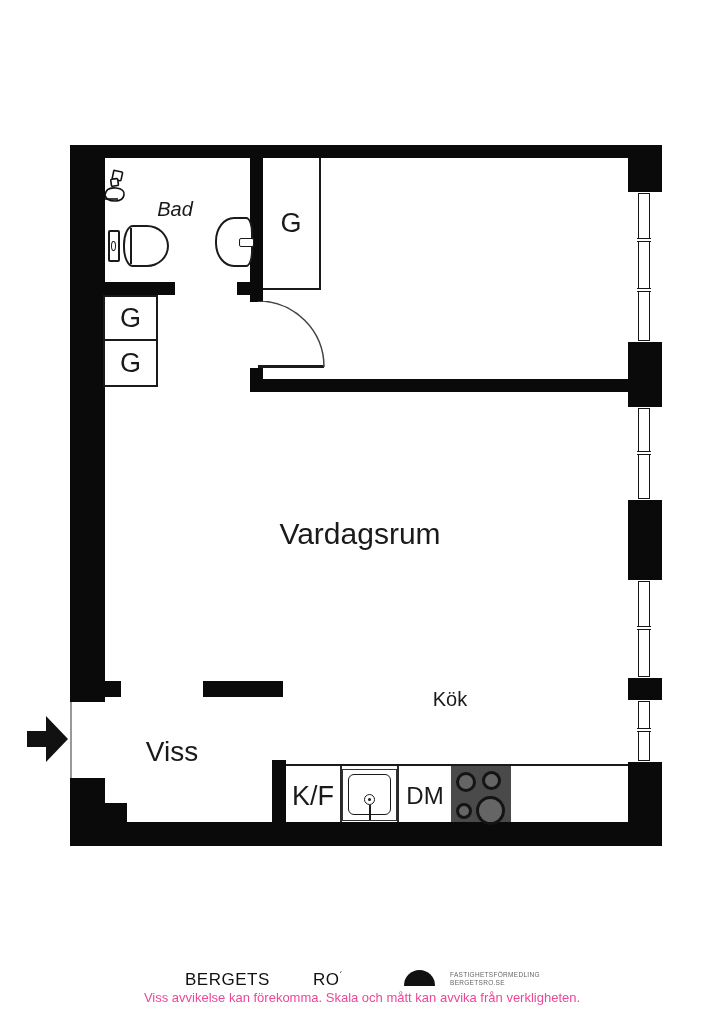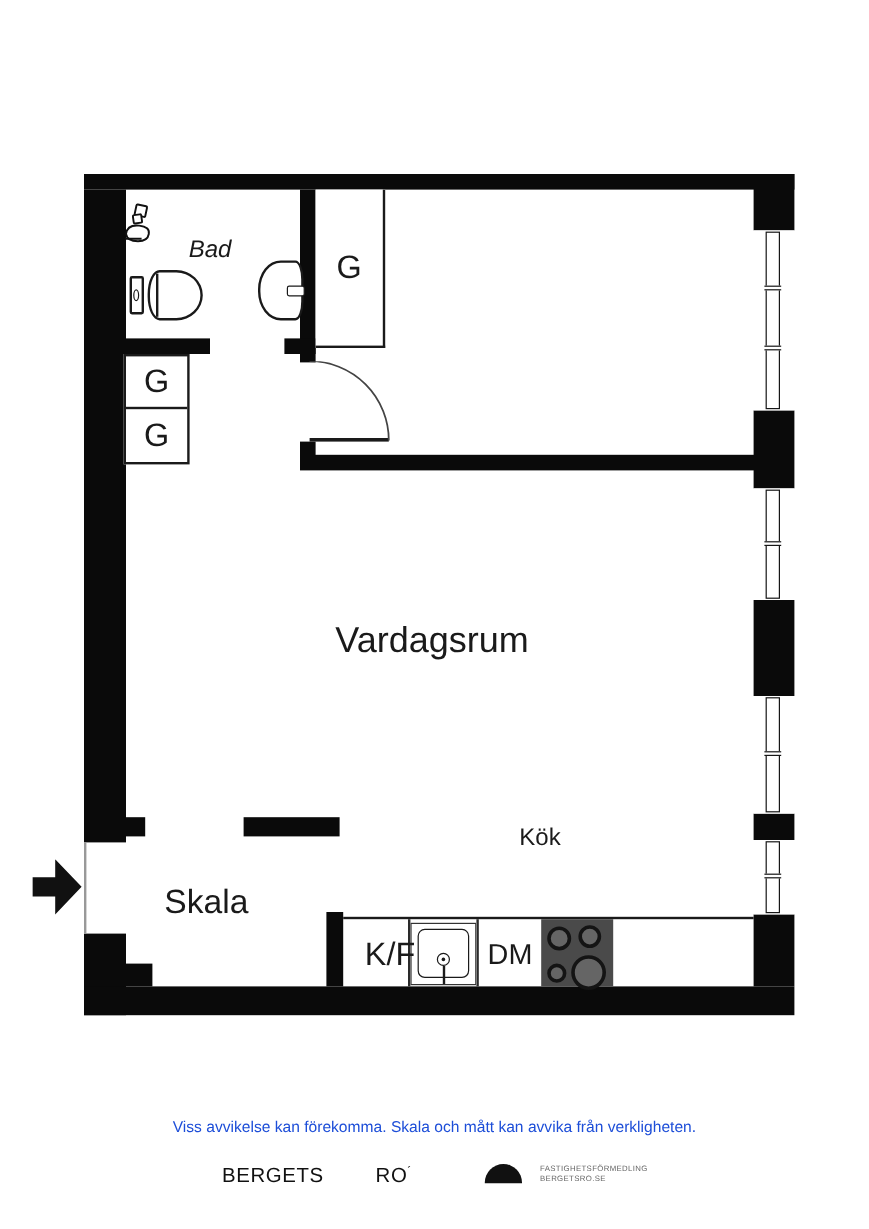--- a/index.html
+++ b/index.html
@@ -122,25 +122,25 @@
     <div class="burner" style="left:25px;top:30px;width:29px;height:29px;"></div>
   </div>
 
   <svg style="position:absolute;left:27px;top:716px;" width="42" height="47" viewBox="0 0 42 47">
     <polygon points="0,15 19,15 19,0 41,23 19,46 19,31 0,31" fill="#111"></polygon>
   </svg>
 
   <div class="label" style="left:175px;top:209px;font-size:20px;font-style:italic;">Bad</div>
   <div class="label" style="left:360px;top:534px;font-size:30px;text-align:right;">Vardagsrum</div>
   <div class="label" style="left:450px;top:699px;font-size:20px;">Kök</div>
-  <div class="label" style="left:172px;top:752px;font-size:28px;">Skala</div>
-  <div class="label" style="left:313px;top:796px;font-size:27px;margin-left:12px;">K/F</div>
+  <div class="label" style="left:172px;top:752px;font-size:28px;">Viss</div>
+  <div class="label" style="left:313px;top:796px;font-size:27px;">K/F</div>
   <div class="label" style="left:425px;top:796px;font-size:24px;">DM</div>
 
-  <div class="label" style="left:362px;top:925px;font-size:13px;color:#1d4ed8;margin-top:14px;">Viss avvikelse kan förekomma. Skala och mått kan avvika från verkligheten.</div>
+  <div class="label" style="left:362px;top:983px;font-size:13px;color:#ec4899;margin-top:14px;">Viss avvikelse kan förekomma. Skala och mått kan avvika från verkligheten.</div>
 
   <div style="position:absolute;left:185px;top:970px;font-size:17px;letter-spacing:0.5px;color:#111;">BERGETS</div>
   <div style="position:absolute;left:313px;top:970px;font-size:17px;letter-spacing:0.5px;color:#111;">
     <span>RO</span><sup style="font-size:9px;">´</sup>
   </div>
 
   <div style="position:absolute;left:404px;top:970px;width:31px;height:16px;background:#111;border-radius:16px 16px 0 0;"></div>
   <div class="footer-small" style="left:450px;top:971px;">FASTIGHETSFÖRMEDLING</div>
   <div class="footer-small" style="left:450px;top:978.5px;">BERGETSRO.SE</div>
 

